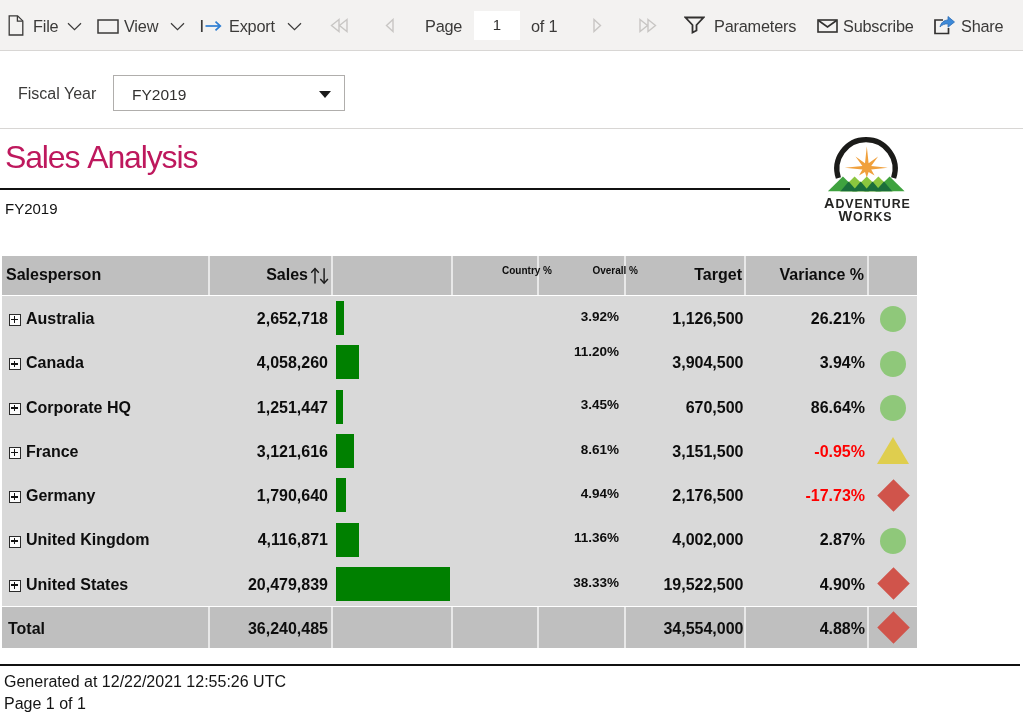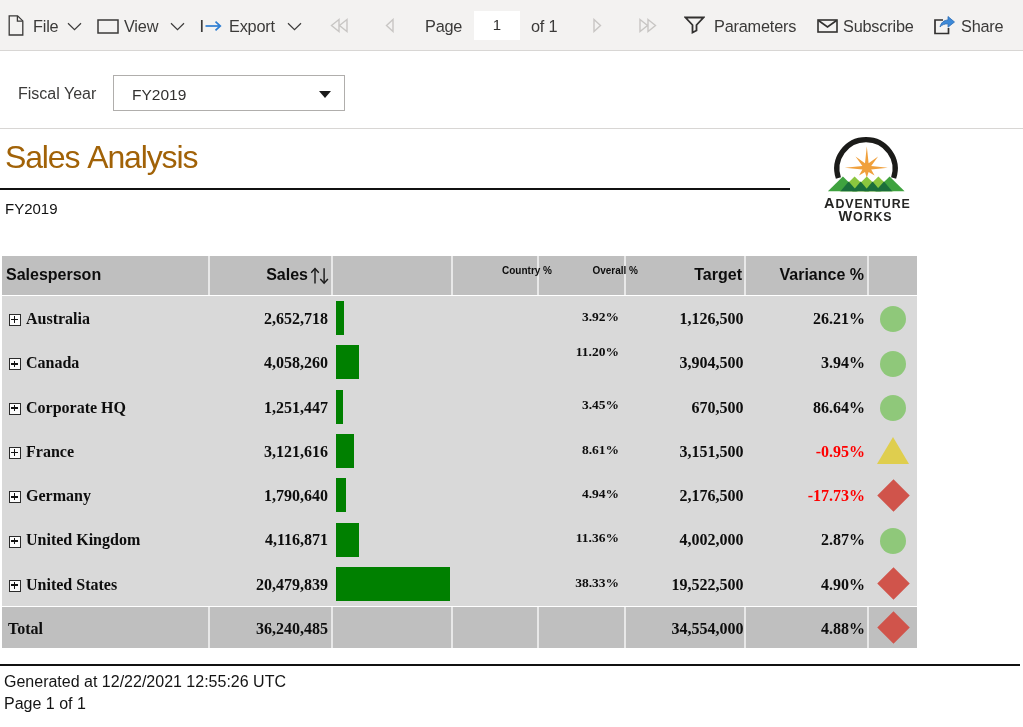--- a/index.html
+++ b/index.html
@@ -6,32 +6,32 @@
 html,body { width:1023px; height:727px; background:#fff; font-family:"Liberation Sans", sans-serif; overflow:hidden; }
 .abs { position:absolute; }
 #toolbar { position:absolute; left:0; top:0; width:1023px; height:51px; background:#F3F2F1; border-bottom:1px solid #D8D6D4;text-decoration:underline; }
 .tbtext { position:absolute; top:17px; font-size:16.3px; color:#3B3A39; white-space:nowrap; letter-spacing:-0.2px; }
 #pageinput { position:absolute; left:474px; top:11px; width:46px; height:29px; background:#fff; border:none; text-align:center; font-size:15px; color:#323130; line-height:27px; }
 #parambar { position:absolute; left:0; top:52px; width:1023px; height:77px; background:#fff; border-bottom:1px solid #D8D6D4; }
 #fylabel { position:absolute; left:18px; top:83px; font-size:16px; color:#3B3A39; }
 #fydrop { position:absolute; left:113px; top:75px; width:232px; height:36px; background:#fff; border:1px solid #B0AEAC; }
 #fydrop .val { position:absolute; left:18px; top:9.5px; font-size:15.5px; color:#323130; }
 #fydrop .caret { position:absolute; left:205px; top:14.5px; width:0; height:0; border-left:6px solid transparent; border-right:6px solid transparent; border-top:7px solid #1a1a1a; }
-#title { position:absolute; left:5px; top:138.5px; font-size:32px; color:#a16207; letter-spacing:-1.15px; word-spacing:2px; }
+#title { position:absolute; left:5px; top:138.5px; font-size:32px; color:#be185d; letter-spacing:-1.15px; word-spacing:2px; }
 #titleline { position:absolute; left:0px; top:188px; width:790px; height:2px; background:#111; }
 #subtitle { position:absolute; left:5px; top:200px; font-size:15px; color:#111; }
 
 .hdrbg { position:absolute; left:2px; width:915px; background:#BFBFBF; }
 #thead { top:256px; height:39px; }
 #tbody { position:absolute; left:2px; top:296px; width:915px; height:310px; background:#D9D9D9; }
 #totalrow { top:607px; height:41px; }
 .sep { position:absolute; top:0; width:2px; height:100%; background:#E8E8E8; }
 .ht { position:absolute; font-weight:bold; color:#0d0d0d; font-size:16px; white-space:nowrap; }
 .ht.sm { font-size:10px;margin-left:19px; }
-.rt { position:absolute; font-weight:bold; color:#0d0d0d; font-size:16px; white-space:nowrap;font-family:Liberation Serif, serif; }
+.rt { position:absolute; font-weight:bold; color:#0d0d0d; font-size:16px; white-space:nowrap; }
 .rt.sm { font-size:13.5px; }
 .rt.red { color:#FE0000; }
 .right { text-align:right; }
 .bar { position:absolute; background:#008000; }
 .expbox { position:absolute; width:12px; height:12px; border:1.5px solid #2b2b2b; background:#fbfbfb; }
 .expbox:before { content:""; position:absolute; left:1.2px; top:3.6px; width:6.6px; height:1.8px; background:#111; }
 .expbox:after { content:""; position:absolute; left:3.6px; top:1.2px; width:1.8px; height:6.6px; background:#111; }
 .circ { position:absolute; width:26px; height:26px; border-radius:50%; background:#8FC87A; }
 .diam { position:absolute; width:23px; height:23px; background:#D0544B; transform:rotate(45deg); }
 .tri { position:absolute; width:0; height:0; border-left:16.5px solid transparent; border-right:16.5px solid transparent; border-bottom:27.5px solid #DFCE4E; }

